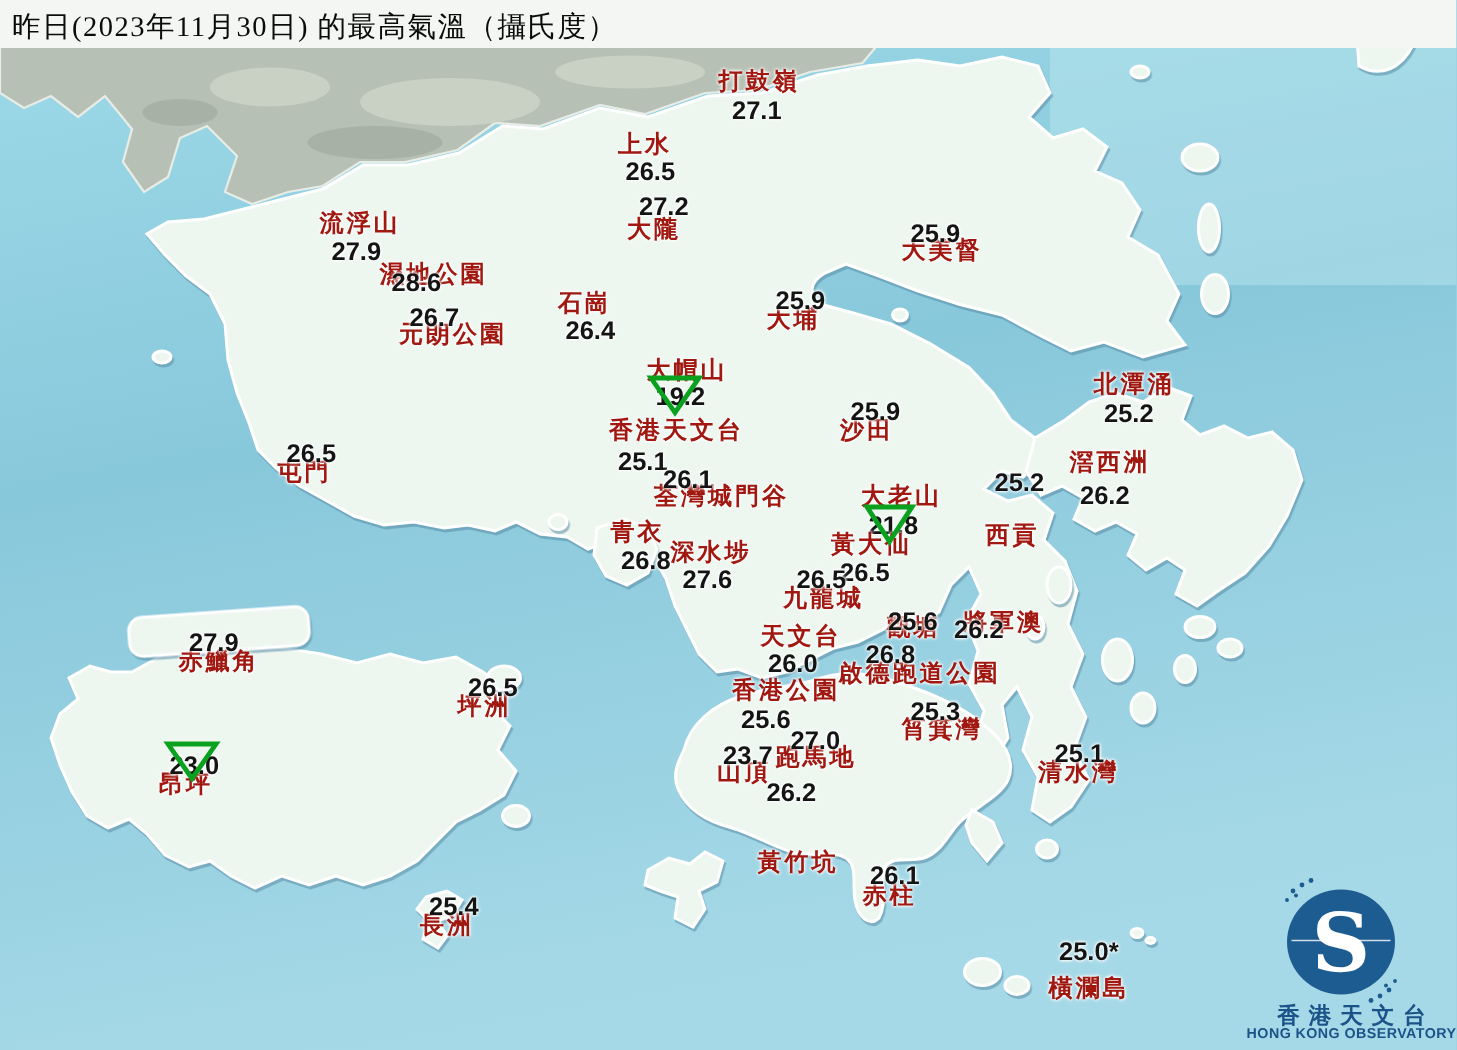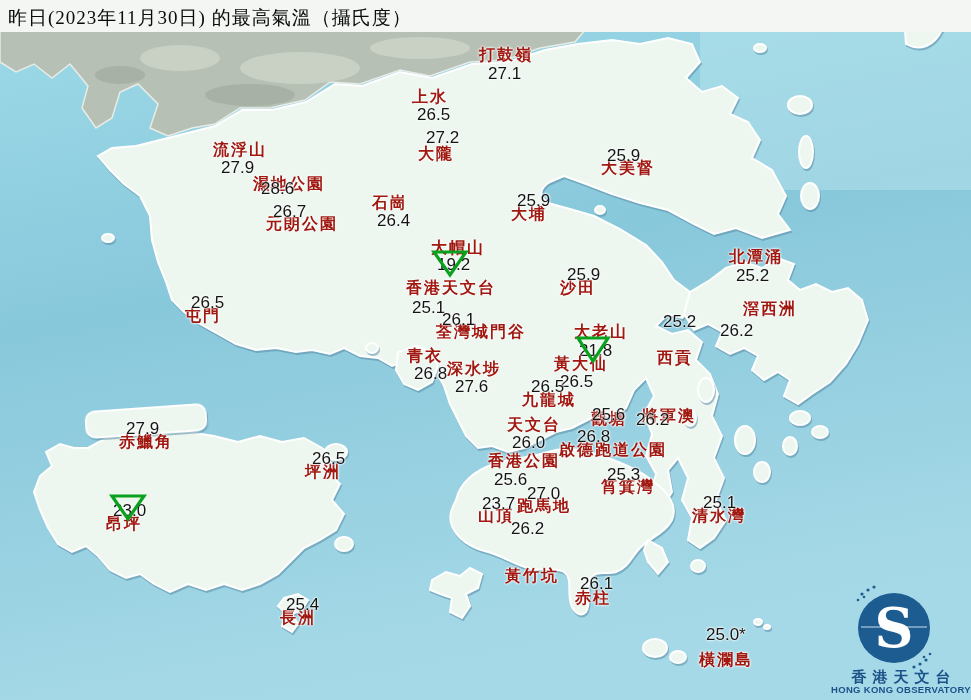--- a/index.html
+++ b/index.html
@@ -23,21 +23,21 @@
     font-family:"Liberation Serif",serif;
   }
   .station-name{
     position:absolute;line-height:1;white-space:nowrap;
     font-family:"Liberation Serif",serif;font-size:16px;font-weight:bold;
     color:#a01810;letter-spacing:2px;
     text-shadow:0 0 2px #fff,0 0 2px #fff,0 0 3px rgba(255,255,255,.9);
   }
   .station-value{
     position:absolute;line-height:1;white-space:nowrap;
-    font-family:"Liberation Sans",sans-serif;font-size:17px;font-weight:400;
+    font-family:"Liberation Sans",sans-serif;font-size:17px;font-weight:700;
     color:#141414;
     text-shadow:0 0 2px #fff,0 0 2px #fff,0 0 3px rgba(255,255,255,.9);
   }
   #markers-svg{position:absolute;left:0;top:0;pointer-events:none;}
   #logo{position:absolute;left:830px;top:580px;width:141px;height:120px;}
   #logo-zh{
     position:absolute;left:830px;top:668px;width:148px;text-align:center;
     font-size:15px;font-weight:bold;color:#1b5288;letter-spacing:6px;
     font-family:"Liberation Serif",serif;
   }
@@ -196,21 +196,21 @@
     <span class="station-name" style="left: 591px; top: 376px; margin-top: 35px;">觀塘</span>
     <span class="station-value" style="left: 592px; top: 406px;">25.6</span>
     <span class="station-name" style="left: 507px; top: 417px;">天文台</span>
     <span class="station-value" style="left: 512px; top: 434px;">26.0</span>
     <span class="station-name" style="left: 559px; top: 442px;">啟德跑道公園</span>
     <span class="station-value" style="left: 577px; top: 428px;">26.8</span>
     <span class="station-name" style="left: 627px; top: 408px; padding-left: 15px;">將軍澳</span>
     <span class="station-value" style="left: 636px; top: 411px;">26.2</span>
     <span class="station-name" style="left: 657px; top: 326px; margin-top: 24px;">西貢</span>
     <span class="station-value" style="left: 663px; top: 313px;">25.2</span>
-    <span class="station-name" style="left: 713px; top: 301px; margin-left: 30px;">滘西洲</span>
+    <span class="station-name" style="left: 713px; top: 301px;">滘西洲</span>
     <span class="station-value" style="left: 720px; top: 322px;">26.2</span>
     <span class="station-name" style="left: 488px; top: 453px;">香港公園</span>
     <span class="station-value" style="left: 494px; top: 471px;">25.6</span>
     <span class="station-name" style="left: 601px; top: 479px;">筲箕灣</span>
     <span class="station-value" style="left: 607px; top: 466px;">25.3</span>
     <span class="station-name" style="left: 517px; top: 498px;">跑馬地</span>
     <span class="station-value" style="left: 527px; top: 485px;">27.0</span>
     <span class="station-name" style="left: 478px; top: 508px;">山頂</span>
     <span class="station-value" style="left: 482px; top: 495px;">23.7</span>
     <span class="station-name" style="left: 505px; top: 534px; margin-top: 34px;">黃竹坑</span>

